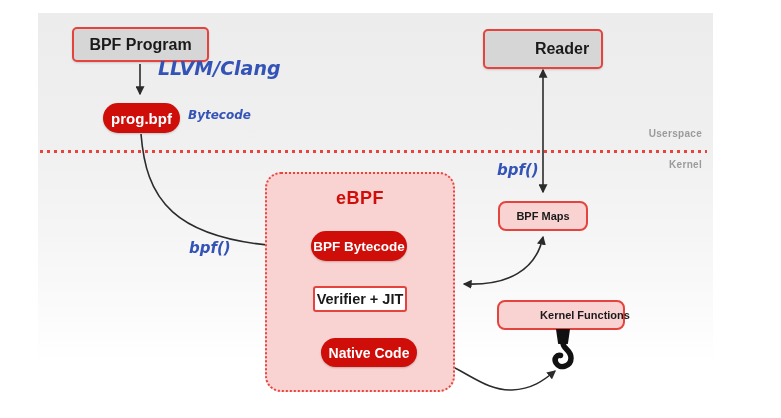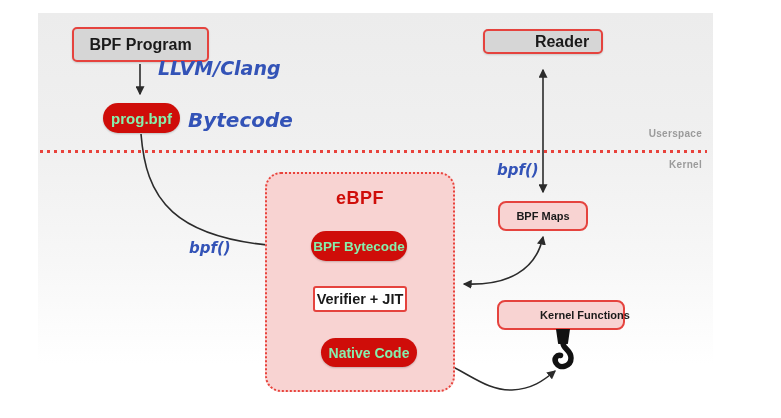--- a/index.html
+++ b/index.html
@@ -7,21 +7,21 @@
   .canvas{position:relative;width:781px;height:418px;background:#fff;overflow:hidden;
           font-family:"Liberation Sans",sans-serif;}
   .slide-bg{position:absolute;left:38px;top:13px;width:675px;height:382px;
             background:linear-gradient(180deg,#ececec 0%,#f0f0f0 35%,#f7f7f7 65%,#ffffff 92%);}
   .divider{position:absolute;left:40px;top:150px;width:667px;height:3px;
            background:repeating-linear-gradient(90deg,var(--divider-red,#e8433c) 0 3.5px,transparent 3.5px 7px);}
   .box{position:absolute;display:flex;align-items:center;justify-content:center;
        box-sizing:border-box;font-weight:bold;color:#1a1a1a;white-space:nowrap;}
   .gray-node{background:var(--gray-fill,#d6d6d6);border:2px solid var(--border-red,#e5433e);
              border-radius:5px;font-size:16px;box-shadow:0 1px 2px rgba(0,0,0,.15);}
-  .red-node{background:var(--box-red,#cf0d09);color:#86efac;border-radius:15px;font-size:13.5px;
+  .red-node{background:var(--box-red,#cf0d09);color:#ffffff;border-radius:15px;font-size:13.5px;
             box-shadow:0 1px 2px rgba(0,0,0,.2);}
   .pink-node{background:var(--pink-fill,#f8d3d2);border:2px solid var(--border-red,#e23b35);
              border-radius:8px;font-size:11px;}
   .white-node{background:#fff;border:2px solid var(--border-red,#e5433e);border-radius:3px;font-size:14.5px;}
   .ebpf-container{position:absolute;left:265px;top:172px;width:190px;height:220px;box-sizing:border-box;
                   background:var(--pink-fill,#f8d3d2);border:2.5px dotted var(--divider-red,#e8433c);
                   border-radius:16px;}
   .ebpf-title{position:absolute;left:265px;top:188px;width:190px;text-align:center;
               font-size:18px;font-weight:bold;color:var(--box-red,#c11212);letter-spacing:.5px;}
   .hand{position:absolute;font-family:"DejaVu Sans",sans-serif;font-style:italic;font-weight:700;
@@ -59,24 +59,24 @@
     <path class="arrow" d="M543,237 C536,270 508,286 464,284" marker-start="url(#ah)" marker-end="url(#ah)"></path>
     <path class="arrow" d="M409,353 C460,360 478,391 512,390 C532,389 543,381 555,371" marker-end="url(#ah)"></path>
     <path class="arrow-thick" d="M359,263 L359,278" marker-end="url(#ahg)"></path>
     <path class="arrow-thick" d="M359,314 L359,330" marker-end="url(#ahg)"></path>
   </svg>
 
   <div class="box gray-node" style="left:72px;top:27px;width:137px;height:35px;">BPF Program</div>
 
   <div class="box red-node" style="left:103px;top:103px;width:77px;height:30px;font-size:15px;">prog.bpf</div>
 
-  <div class="box gray-node" style="left:483px;top:29px;width:120px;height:25px;padding-left:38px;">Reader</div>
+  <div class="box gray-node" style="left:483px;top:29px;width:120px;height:40px;padding-left:38px;">Reader</div>
 
   <div class="hand" style="left:158px;top:57px;font-size:19px;">LLVM/Clang</div>
-  <div class="hand" style="left:188px;top:108px;font-size:20px;">Bytecode</div>
+  <div class="hand" style="left:188px;top:108px;font-size:12px;">Bytecode</div>
   <div class="hand" style="left:189px;top:239px;font-size:15px;">bpf()</div>
   <div class="hand" style="left:497px;top:161px;font-size:15px;">bpf()</div>
 
   <div class="ebpf-container"></div>
   <div class="ebpf-title">eBPF</div>
 
   <div class="box red-node" style="left:311px;top:231px;width:96px;height:30px;">BPF Bytecode</div>
   <div class="box white-node" style="left:313px;top:286px;width:94px;height:26px;">Verifier + JIT</div>
   <div class="box red-node" style="left:321px;top:338px;width:96px;height:29px;font-size:14px;">Native Code</div>
 

